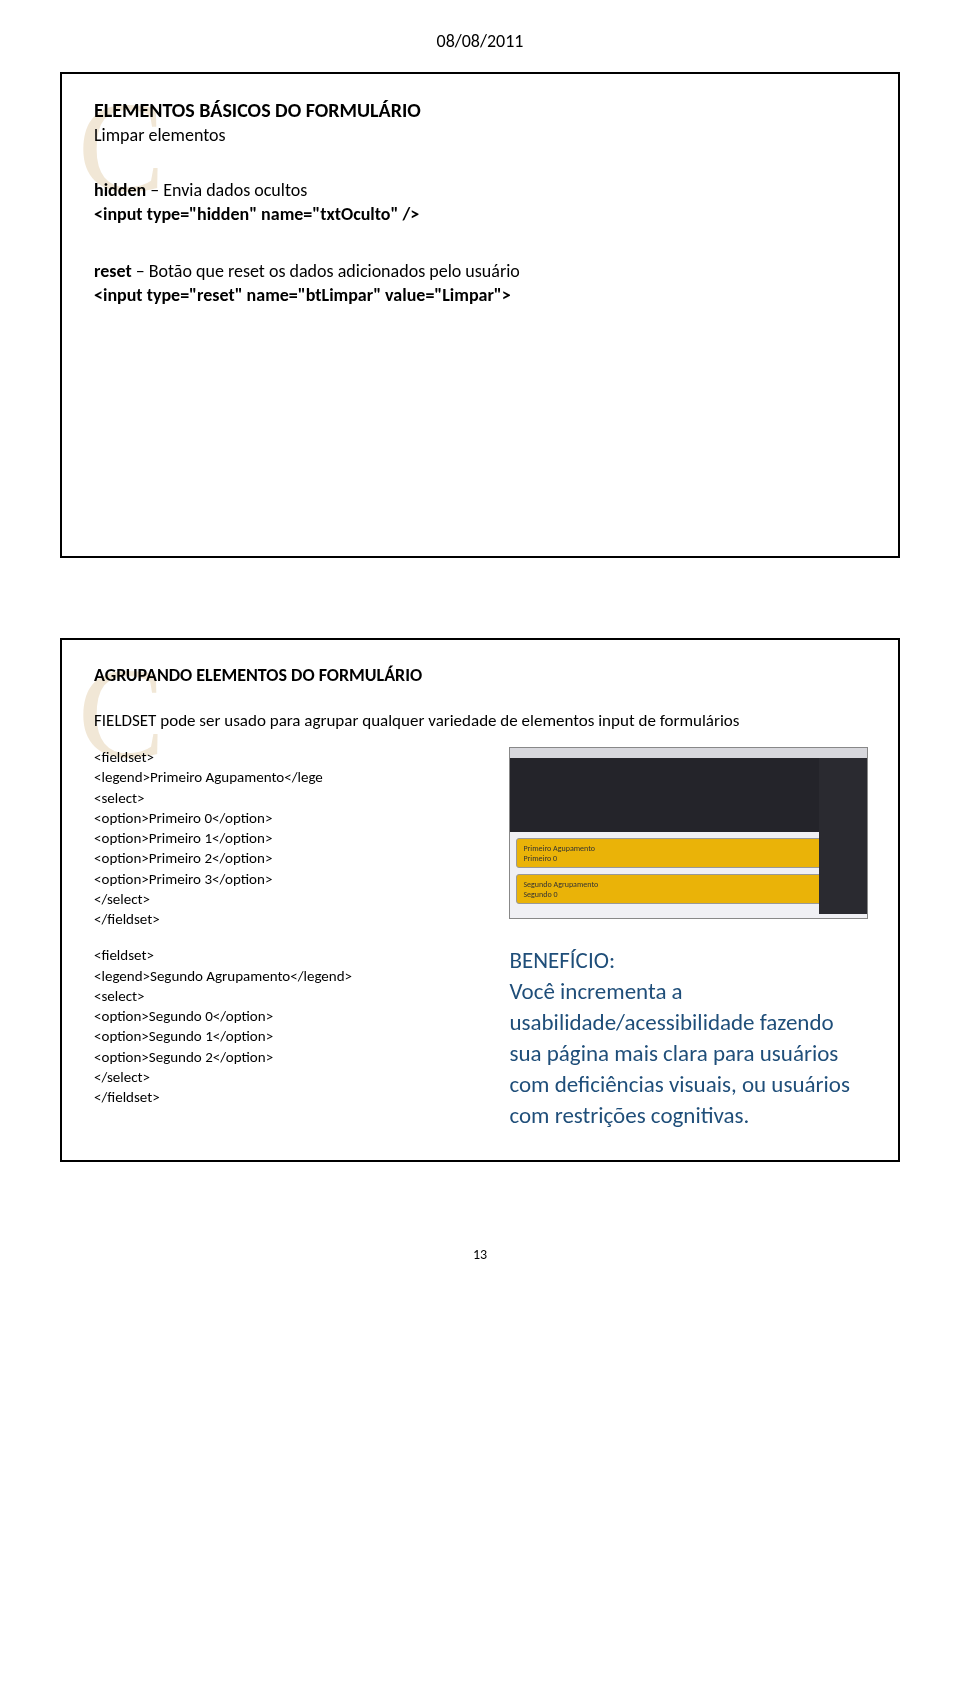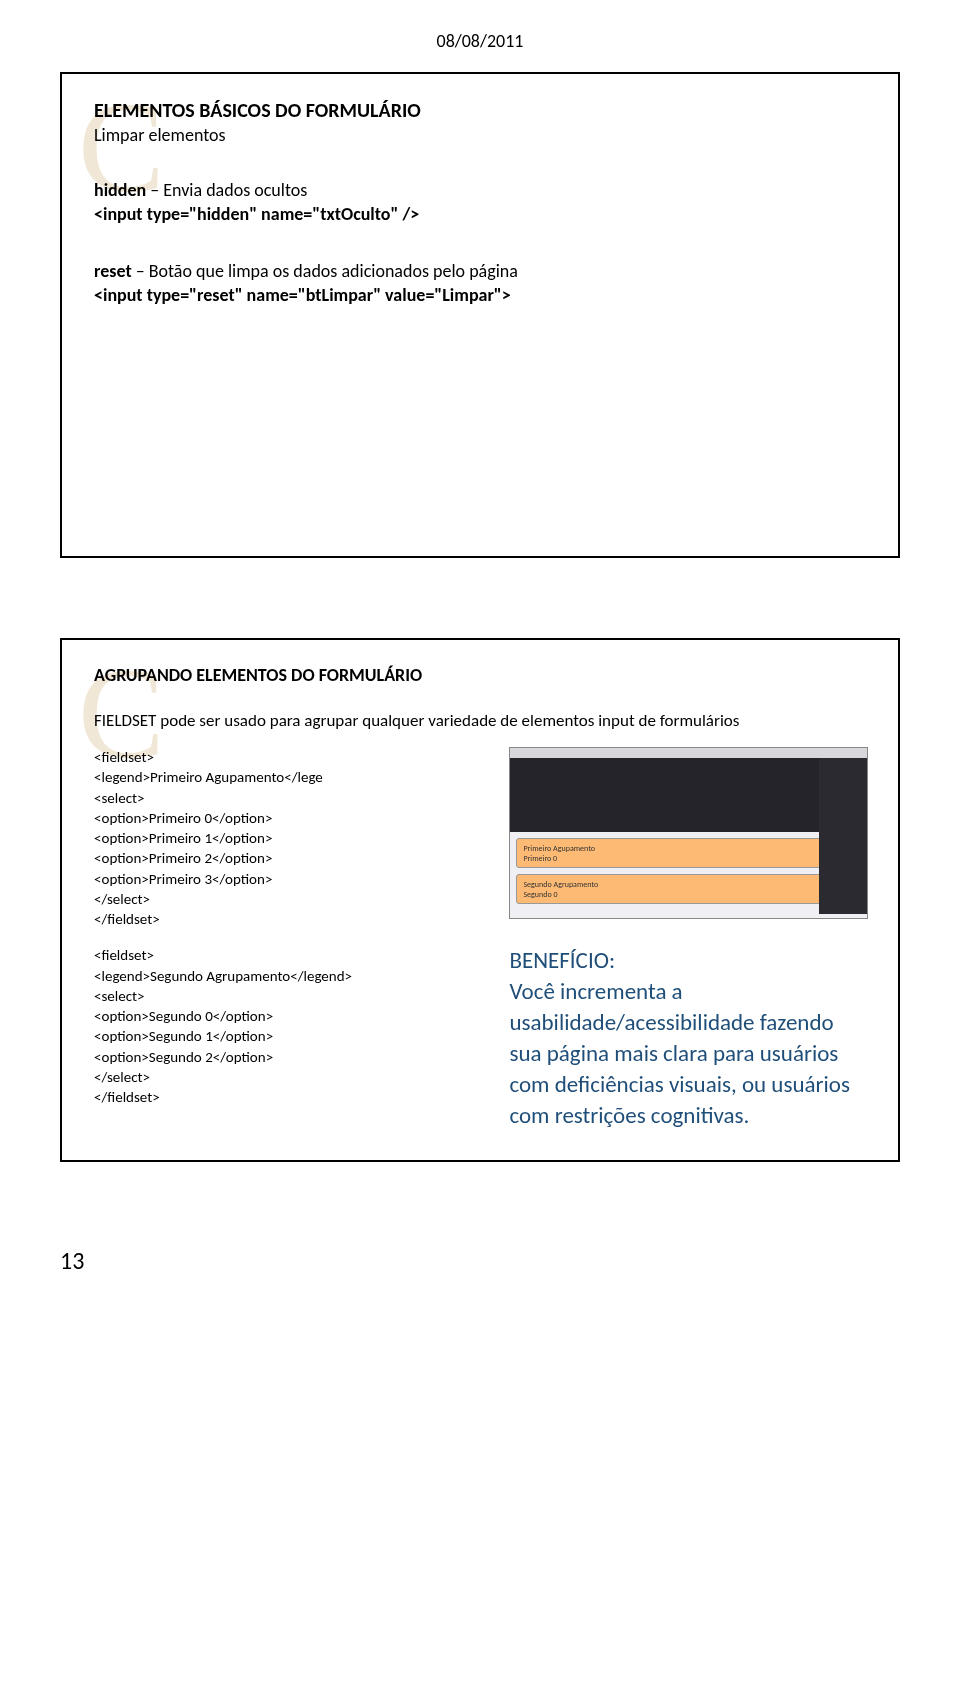--- a/index.html
+++ b/index.html
@@ -92,41 +92,41 @@
   .fake-screenshot .top-row { background:#d7d7dc; height:10px; }
   .fake-screenshot .mid-row { background:#24242a; height:66px; padding:4px; color:#b8a46e; font-size:7px; line-height:1.2; }
   .fake-screenshot .bot-row { background:#f0f0f4; height:90px; padding:6px; }
   .fake-screenshot .fieldset-box {
     border: 1px solid #999;
     border-radius: 3px;
     margin-bottom: 6px;
     padding: 4px 6px;
     font-size: 8px;
     color: #333;
-    background: #fdba74;
+    background: #eab308;
   }
   .fake-screenshot .right-panel {
     position: absolute;
     right: 0;
     top: 10px;
     width: 48px;
     height: 156px;
     background: #2a2a30;
   }
   .benefit-block {
     font-size: 23px;
     color: #1F4E79;
     line-height: 1.35;
   }
   .benefit-label {
     color: #1F4E79;
   }
   .page-number {
-    text-align: left;
-    font-size: 24px;
+    text-align: center;
+    font-size: 14px;
     padding-top: 4px;
     padding-bottom: 20px;
   }
 </style>
 </head>
 <body>
 
 <div class="page">
 
   <div class="header-date">08/08/2011</div>
@@ -136,21 +136,21 @@
     <div class="slide-content">
       <div class="title">ELEMENTOS BÁSICOS DO FORMULÁRIO</div>
       <div class="subtitle">Limpar elementos</div>
 
       <div class="para">
         <span class="bold">hidden</span><span> – Envia dados ocultos</span><br>
         <span class="bold">&lt;input type="hidden" name="txtOculto" /&gt;</span>
       </div>
 
       <div class="para">
-        <span class="bold">reset</span><span> – Botão que limpa os dados adicionados pelo página</span><br>
+        <span class="bold">reset</span><span> – Botão que reset os dados adicionados pelo usuário</span><br>
         <span class="bold">&lt;input type="reset" name="btLimpar" value="Limpar"&gt;</span>
       </div>
 
     </div>
   </div>
 
   <div class="slide slide2">
     <div class="slide-watermark">C</div>
     <div class="slide-content">
       <div class="title2">AGRUPANDO ELEMENTOS  DO FORMULÁRIO</div>

